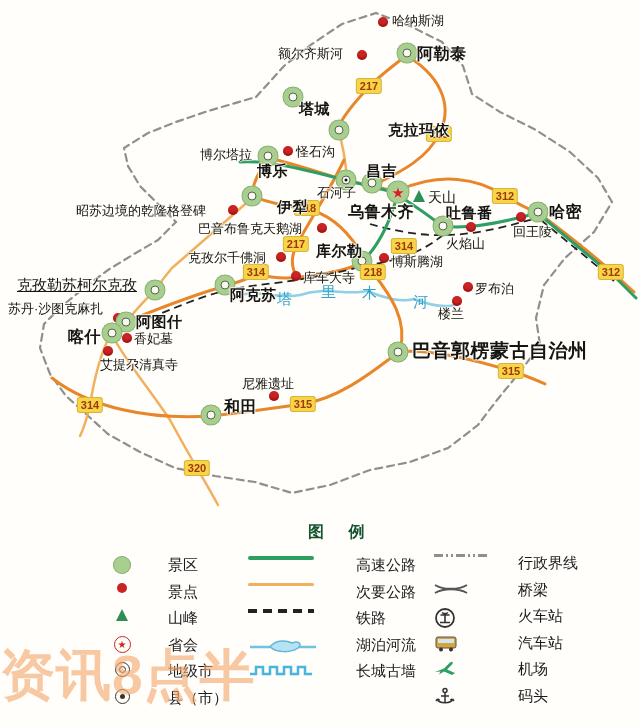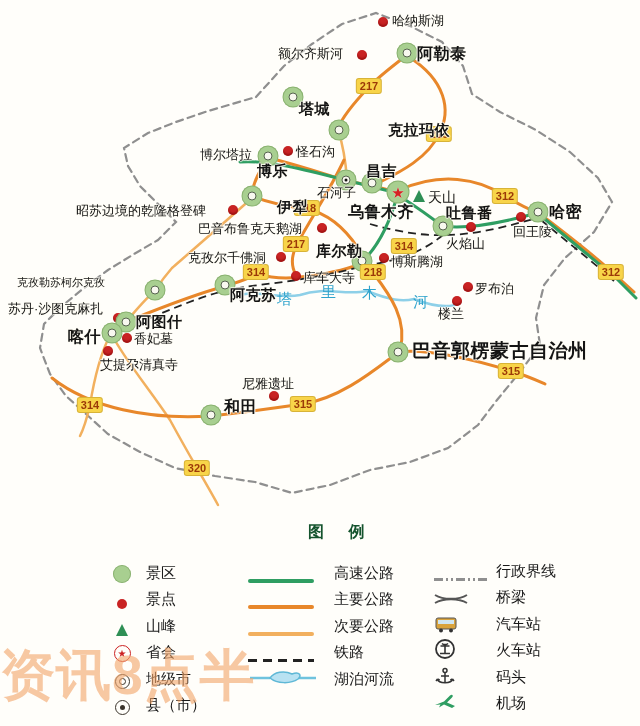--- a/index.html
+++ b/index.html
@@ -21,21 +21,21 @@
   .map-label.bold{font-weight:bold;letter-spacing:.5px;}
   .badge{position:absolute;transform:translate(-50%,-50%);background:#f8d449;color:#9c3a08;font-weight:bold;
      font-size:11px;line-height:14px;padding:0 3px;border-radius:2px;box-shadow:0 0 0 1px #d8b337;z-index:2;}
   .river-char{position:absolute;color:#2fa3cc;font-size:15px;z-index:2;}
   
   #legend-title{position:absolute;left:308px;top:522px;font-size:16px;font-weight:bold;letter-spacing:10px;color:#14532d;z-index:4;}
   .lg-col{position:absolute;display:flex;flex-direction:column;z-index:4;}
   #lg-col-0{left:104px;top:556px;}
   #lg-col-1{left:244px;top:556px;}
   #lg-col-2{left:430px;top:554px;}
-  .lg-row{display:flex;align-items:flex-end;height:26.5px;}
+  .lg-row{display:flex;align-items:flex-start;height:26.5px;gap:22px;}
   .lg-ic{display:flex;align-items:center;justify-content:center;}
   #lg-col-0 .lg-ic{width:36px;}
   #lg-col-1 .lg-ic{width:80px;justify-content:flex-start;padding-left:4px;}
   #lg-col-2 .lg-ic{width:56px;justify-content:flex-start;padding-left:4px;}
   .lg-label{font-size:15px;color:#1a1a1a;margin-left:6px;white-space:nowrap;}
   
   .lg-circle{width:18px;height:18px;border-radius:50%;background:#a8cf90;box-shadow:inset 0 0 0 1px rgba(125,165,100,.7);}
   .lg-dot{width:10px;height:10px;border-radius:50%;background:#c92323;}
   .lg-peak{width:0;height:0;border-left:6px solid transparent;border-right:6px solid transparent;border-bottom:12px solid #2e8f55;}
   .lg-cap{width:15px;height:15px;border:1.5px solid #c22;border-radius:50%;color:#c22;font-size:10px;display:flex;align-items:center;justify-content:center;}
@@ -211,21 +211,21 @@
       <div class="map-label" style="left: 198px; top: 222px; font-size: 13px;">巴音布鲁克天鹅湖</div>
       <div class="map-label" style="left: 188px; top: 251px; font-size: 13px;">克孜尔千佛洞</div>
       <div class="map-label bold" style="left: 316px; top: 242px; font-size: 15px;">库尔勒</div>
       <div class="map-label" style="left: 391px; top: 255px; font-size: 13px;">博斯腾湖</div>
       <div class="map-label bold" style="left: 446px; top: 204px; font-size: 15px;">吐鲁番</div>
       <div class="map-label" style="left: 446px; top: 237px; font-size: 13px;">火焰山</div>
       <div class="map-label" style="left: 513px; top: 225px; font-size: 13px;">回王陵</div>
       <div class="map-label bold" style="left: 549px; top: 203px; font-size: 16px;">哈密</div>
       <div class="map-label" style="left: 303px; top: 271px; font-size: 13px;">库车大寺</div>
       <div class="map-label bold" style="left: 230px; top: 286px; font-size: 15px;">阿克苏</div>
-      <div class="map-label" style="left: 17px; top: 276px; font-size: 11px;">克孜勒苏柯尔克孜</div>
+      <div class="map-label" style="left: 17px; top: 276px; font-size: 15px; text-decoration: underline;">克孜勒苏柯尔克孜</div>
       <div class="map-label" style="left: 475px; top: 282px; font-size: 13px;">罗布泊</div>
       <div class="map-label" style="left: 438px; top: 307px; font-size: 13px;">楼兰</div>
       <div class="map-label" style="left: 8px; top: 302px; font-size: 13px;">苏丹·沙图克麻扎</div>
       <div class="map-label bold" style="left: 136px; top: 313px; font-size: 15px;">阿图什</div>
       <div class="map-label bold" style="left: 68px; top: 328px; font-size: 16px;">喀什</div>
       <div class="map-label" style="left: 134px; top: 332px; font-size: 13px;">香妃墓</div>
       <div class="map-label" style="left: 100px; top: 358px; font-size: 13px;">艾提尕清真寺</div>
       <div class="map-label bold" style="left: 412px; top: 340px; font-size: 19px;">巴音郭楞蒙古自治州</div>
       <div class="map-label" style="left: 242px; top: 377px; font-size: 13px;">尼雅遗址</div>
       <div class="map-label bold" style="left: 224px; top: 398px; font-size: 16px;">和田</div>
@@ -280,94 +280,96 @@
     </div>
   <div id="lg-col-1" class="lg-col">
       <div class="lg-row">
         <span class="lg-ic">
           <span class="sw sw-exp"></span>
         </span>
         <span class="lg-label">高速公路</span>
       </div>
       <div class="lg-row">
         <span class="lg-ic">
-          <span class="sw sw-main"></span>
-        </span>
-        <span class="lg-label">主要公路</span>
-      </div>
-      <div class="lg-row">
-        <span class="lg-ic">
           <span class="sw sw-sec"></span>
         </span>
         <span class="lg-label">次要公路</span>
       </div>
       <div class="lg-row">
         <span class="lg-ic">
           <span class="sw sw-rail"></span>
         </span>
         <span class="lg-label">铁路</span>
       </div>
       <div class="lg-row">
         <span class="lg-ic">
           <svg width="70" height="22" viewBox="0 0 70 22">
             <path d="M2,11 H22 M48,11 H68" stroke="#6fc3de" stroke-width="2.5" fill="none"></path>
             <path d="M22,11 C26,5 36,3 44,7 C52,4 54,9 50,12 C43,17 29,17 22,11 Z" fill="#b8e2f2" stroke="#5fb8d6" stroke-width="1.5"></path>
           </svg>
         </span>
         <span class="lg-label">湖泊河流</span>
       </div>
+      <div class="lg-row">
+        <span class="lg-ic">
+          <svg width="66" height="16" viewBox="0 0 66 16">
+            <path d="M2,12 h6 v-7 h7 v7 h7 v-7 h7 v7 h7 v-7 h7 v7 h7 v-7 h7 v7 h7" stroke="#49b4dc" stroke-width="2.5" fill="none"></path>
+          </svg>
+        </span>
+        <span class="lg-label">长城古墙</span>
+      </div>
     </div>
   <div id="lg-col-2" class="lg-col">
       <div class="lg-row">
         <span class="lg-ic">
           <span class="sw-admin"></span>
         </span>
         <span class="lg-label">行政界线</span>
       </div>
       <div class="lg-row">
         <span class="lg-ic">
           <svg width="34" height="16" viewBox="0 0 34 16">
             <path d="M1,4 C9,9 25,9 33,4 M1,12 C9,7 25,7 33,12" stroke="#555" stroke-width="1.8" fill="none"></path>
           </svg>
         </span>
         <span class="lg-label">桥梁</span>
+      </div>
+      <div class="lg-row">
+        <span class="lg-ic">
+          <svg width="22" height="22" viewBox="0 0 22 22">
+            <circle cx="11" cy="11" r="9" fill="none" stroke="#333" stroke-width="1.8"></circle>
+            <path d="M6.5,8 h9 M11,8 v7 M6,15.5 h10 M8,5.5 c1.5,1.5 4.5,1.5 6,0" stroke="#333" stroke-width="1.6" fill="none"></path>
+          </svg>
+        </span>
+        <span class="lg-label">火车站</span>
       </div>
       <div class="lg-row">
         <span class="lg-ic">
           <svg width="24" height="19" viewBox="0 0 24 19">
             <rect x="2" y="3" width="20" height="11" rx="2" fill="#d9a33c" stroke="#555" stroke-width="1"></rect>
             <rect x="4" y="5" width="16" height="4" fill="#cfe6f2"></rect>
             <circle cx="7" cy="15.5" r="2" fill="#333"></circle>
             <circle cx="17" cy="15.5" r="2" fill="#333"></circle>
           </svg>
         </span>
         <span class="lg-label">汽车站</span>
       </div>
       <div class="lg-row">
         <span class="lg-ic">
-          <svg width="22" height="22" viewBox="0 0 22 22">
-            <circle cx="11" cy="11" r="9" fill="none" stroke="#333" stroke-width="1.8"></circle>
-            <path d="M6.5,8 h9 M11,8 v7 M6,15.5 h10 M8,5.5 c1.5,1.5 4.5,1.5 6,0" stroke="#333" stroke-width="1.6" fill="none"></path>
-          </svg>
-        </span>
-        <span class="lg-label">火车站</span>
+          <svg width="24" height="20" viewBox="0 0 24 20">
+            <path d="M1,12 L10,8.5 L16,2.5 C18,0.5 20,2.5 18,4.5 L13,9.5 L21,13 L18,15 L10,11.5 L5,14.5 L6.5,11.5 Z" fill="#2f9e62"></path>
+          </svg>
+        </span>
+        <span class="lg-label">机场</span>
       </div>
       <div class="lg-row">
         <span class="lg-ic">
           <svg width="22" height="20" viewBox="0 0 22 20">
             <circle cx="11" cy="3.5" r="2" fill="none" stroke="#333" stroke-width="1.5"></circle>
             <path d="M11,5.5 V16 M7,9 H15 M3.5,12 C4.5,17 17.5,17 18.5,12 M3.5,12 l-1.5,2 M3.5,12 l2.2,1 M18.5,12 l1.5,2 M18.5,12 l-2.2,1" stroke="#333" stroke-width="1.5" fill="none"></path>
           </svg>
         </span>
         <span class="lg-label">码头</span>
       </div>
-      <div class="lg-row">
-        <span class="lg-ic">
-          <svg width="24" height="20" viewBox="0 0 24 20">
-            <path d="M1,12 L10,8.5 L16,2.5 C18,0.5 20,2.5 18,4.5 L13,9.5 L21,13 L18,15 L10,11.5 L5,14.5 L6.5,11.5 Z" fill="#2f9e62"></path>
-          </svg>
-        </span>
-        <span class="lg-label">机场</span>
-      </div>
     </div>
 
   <div id="watermark">资讯8点半</div>
 </div>
 
 </body></html>

